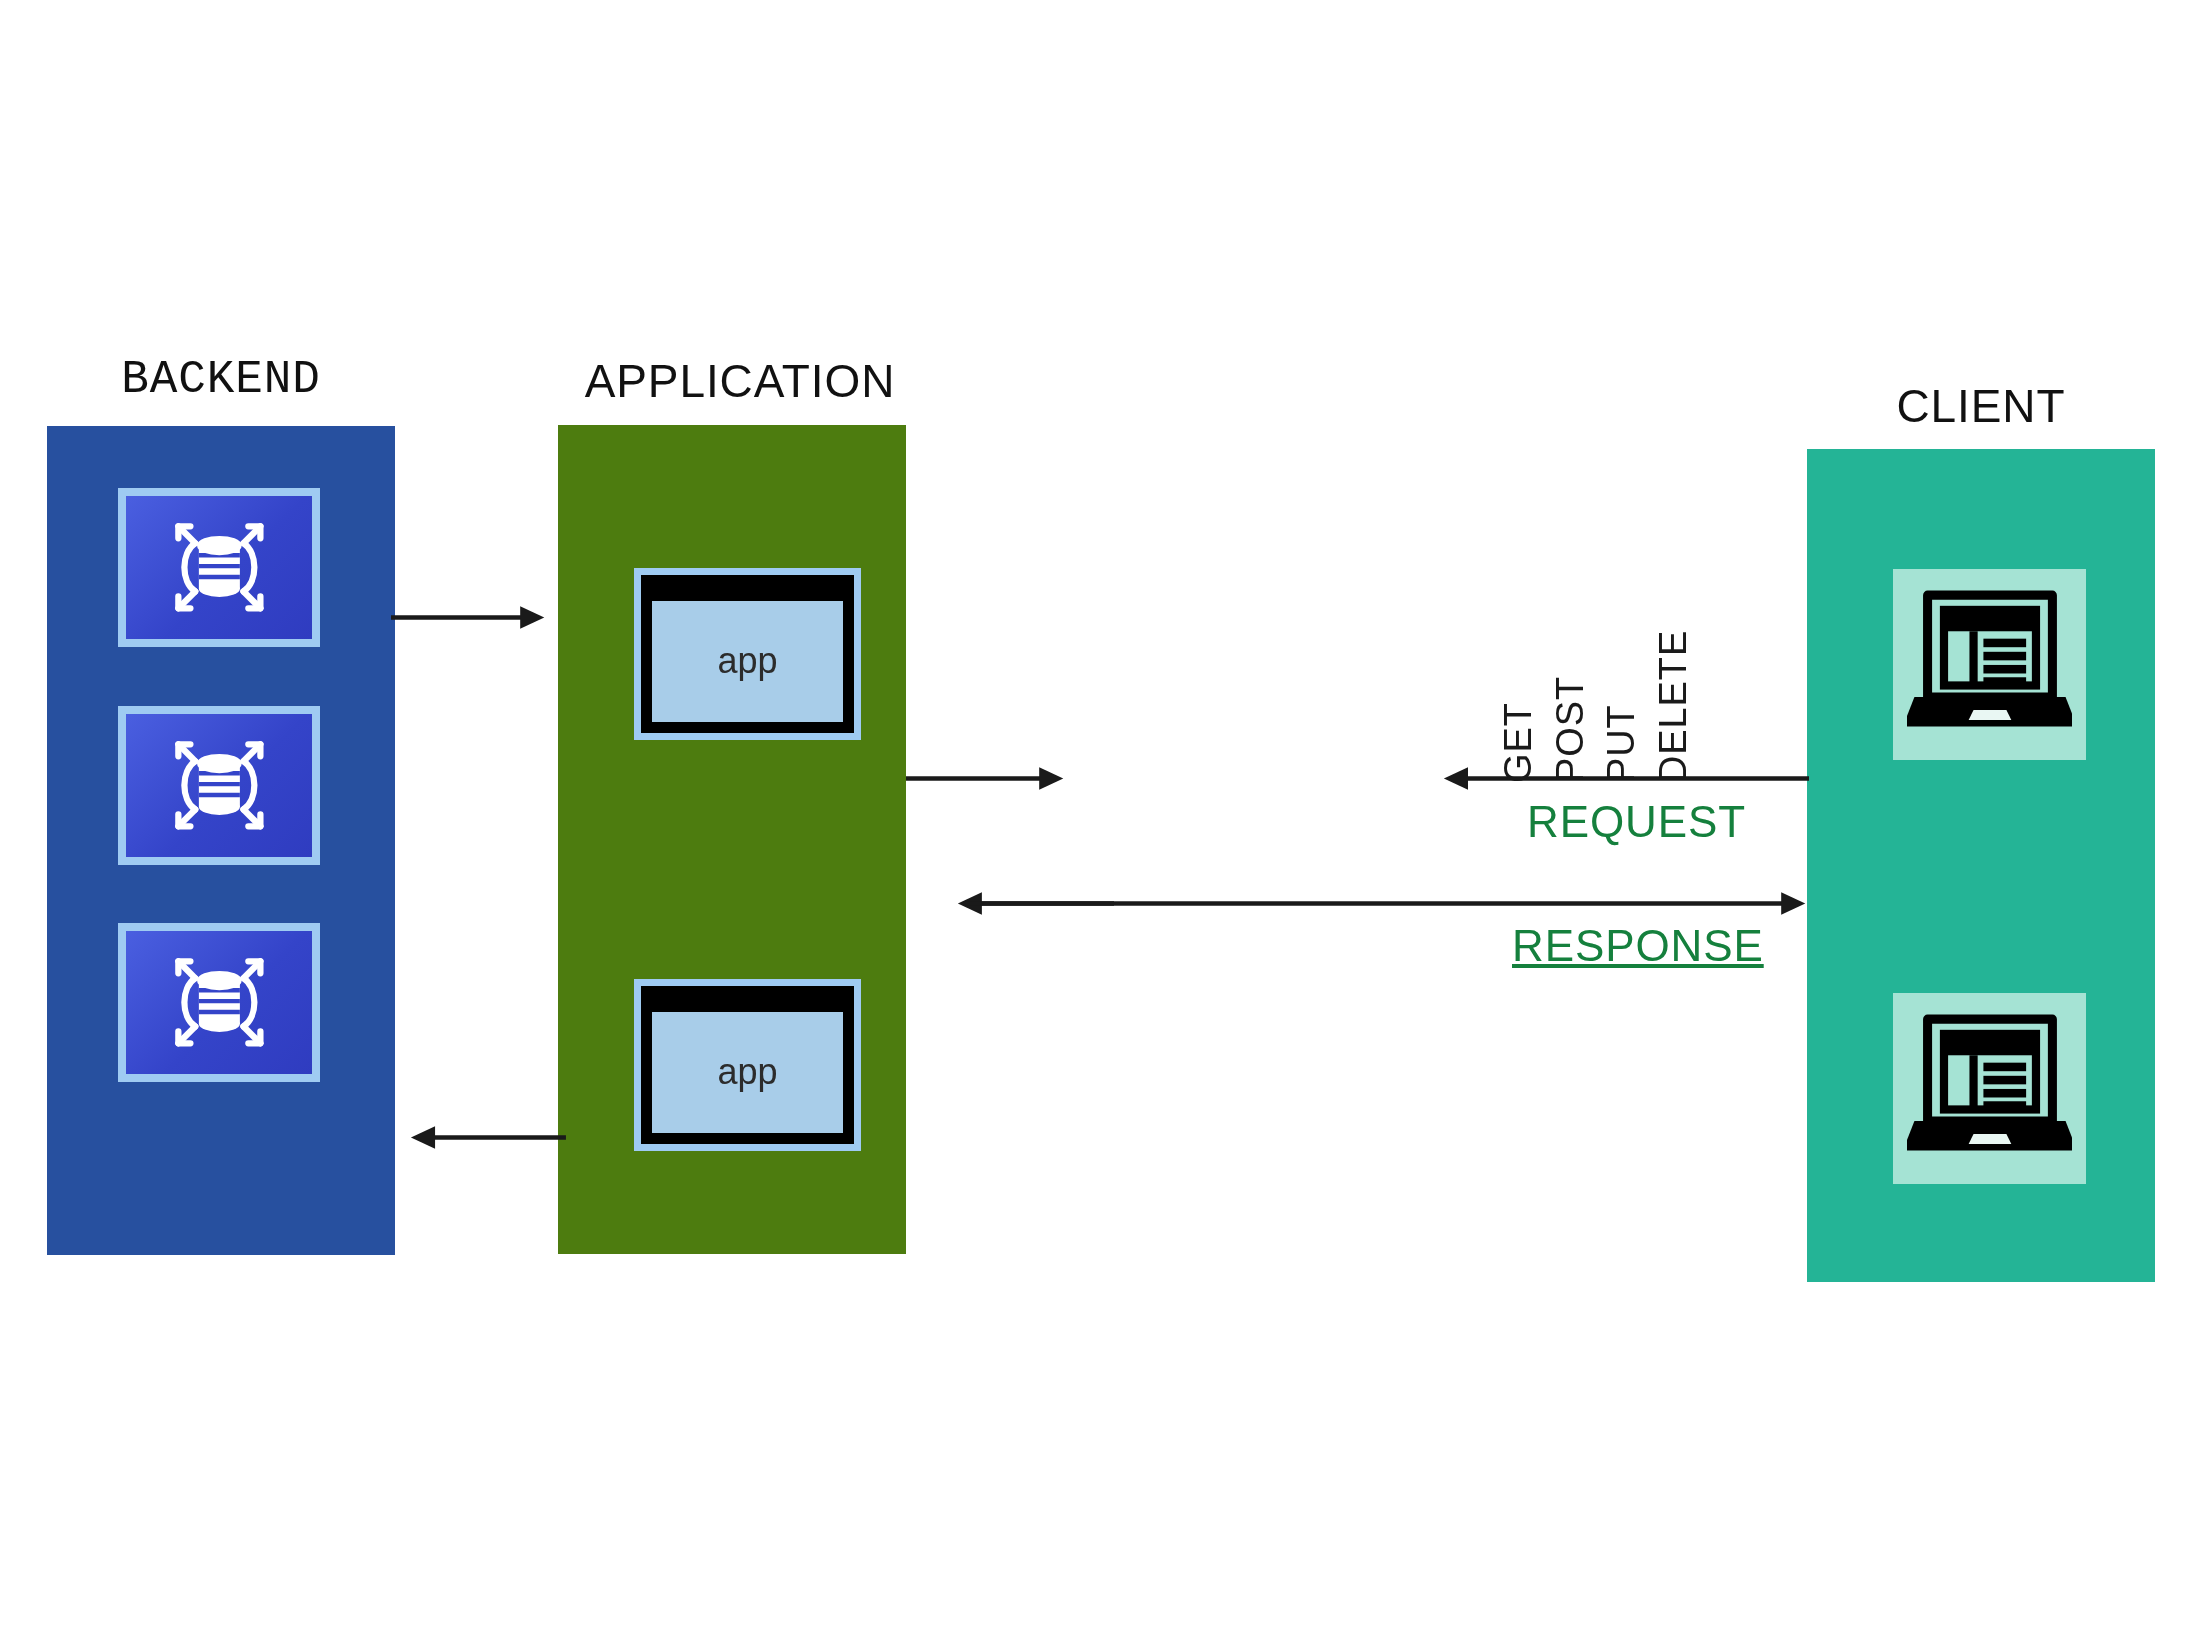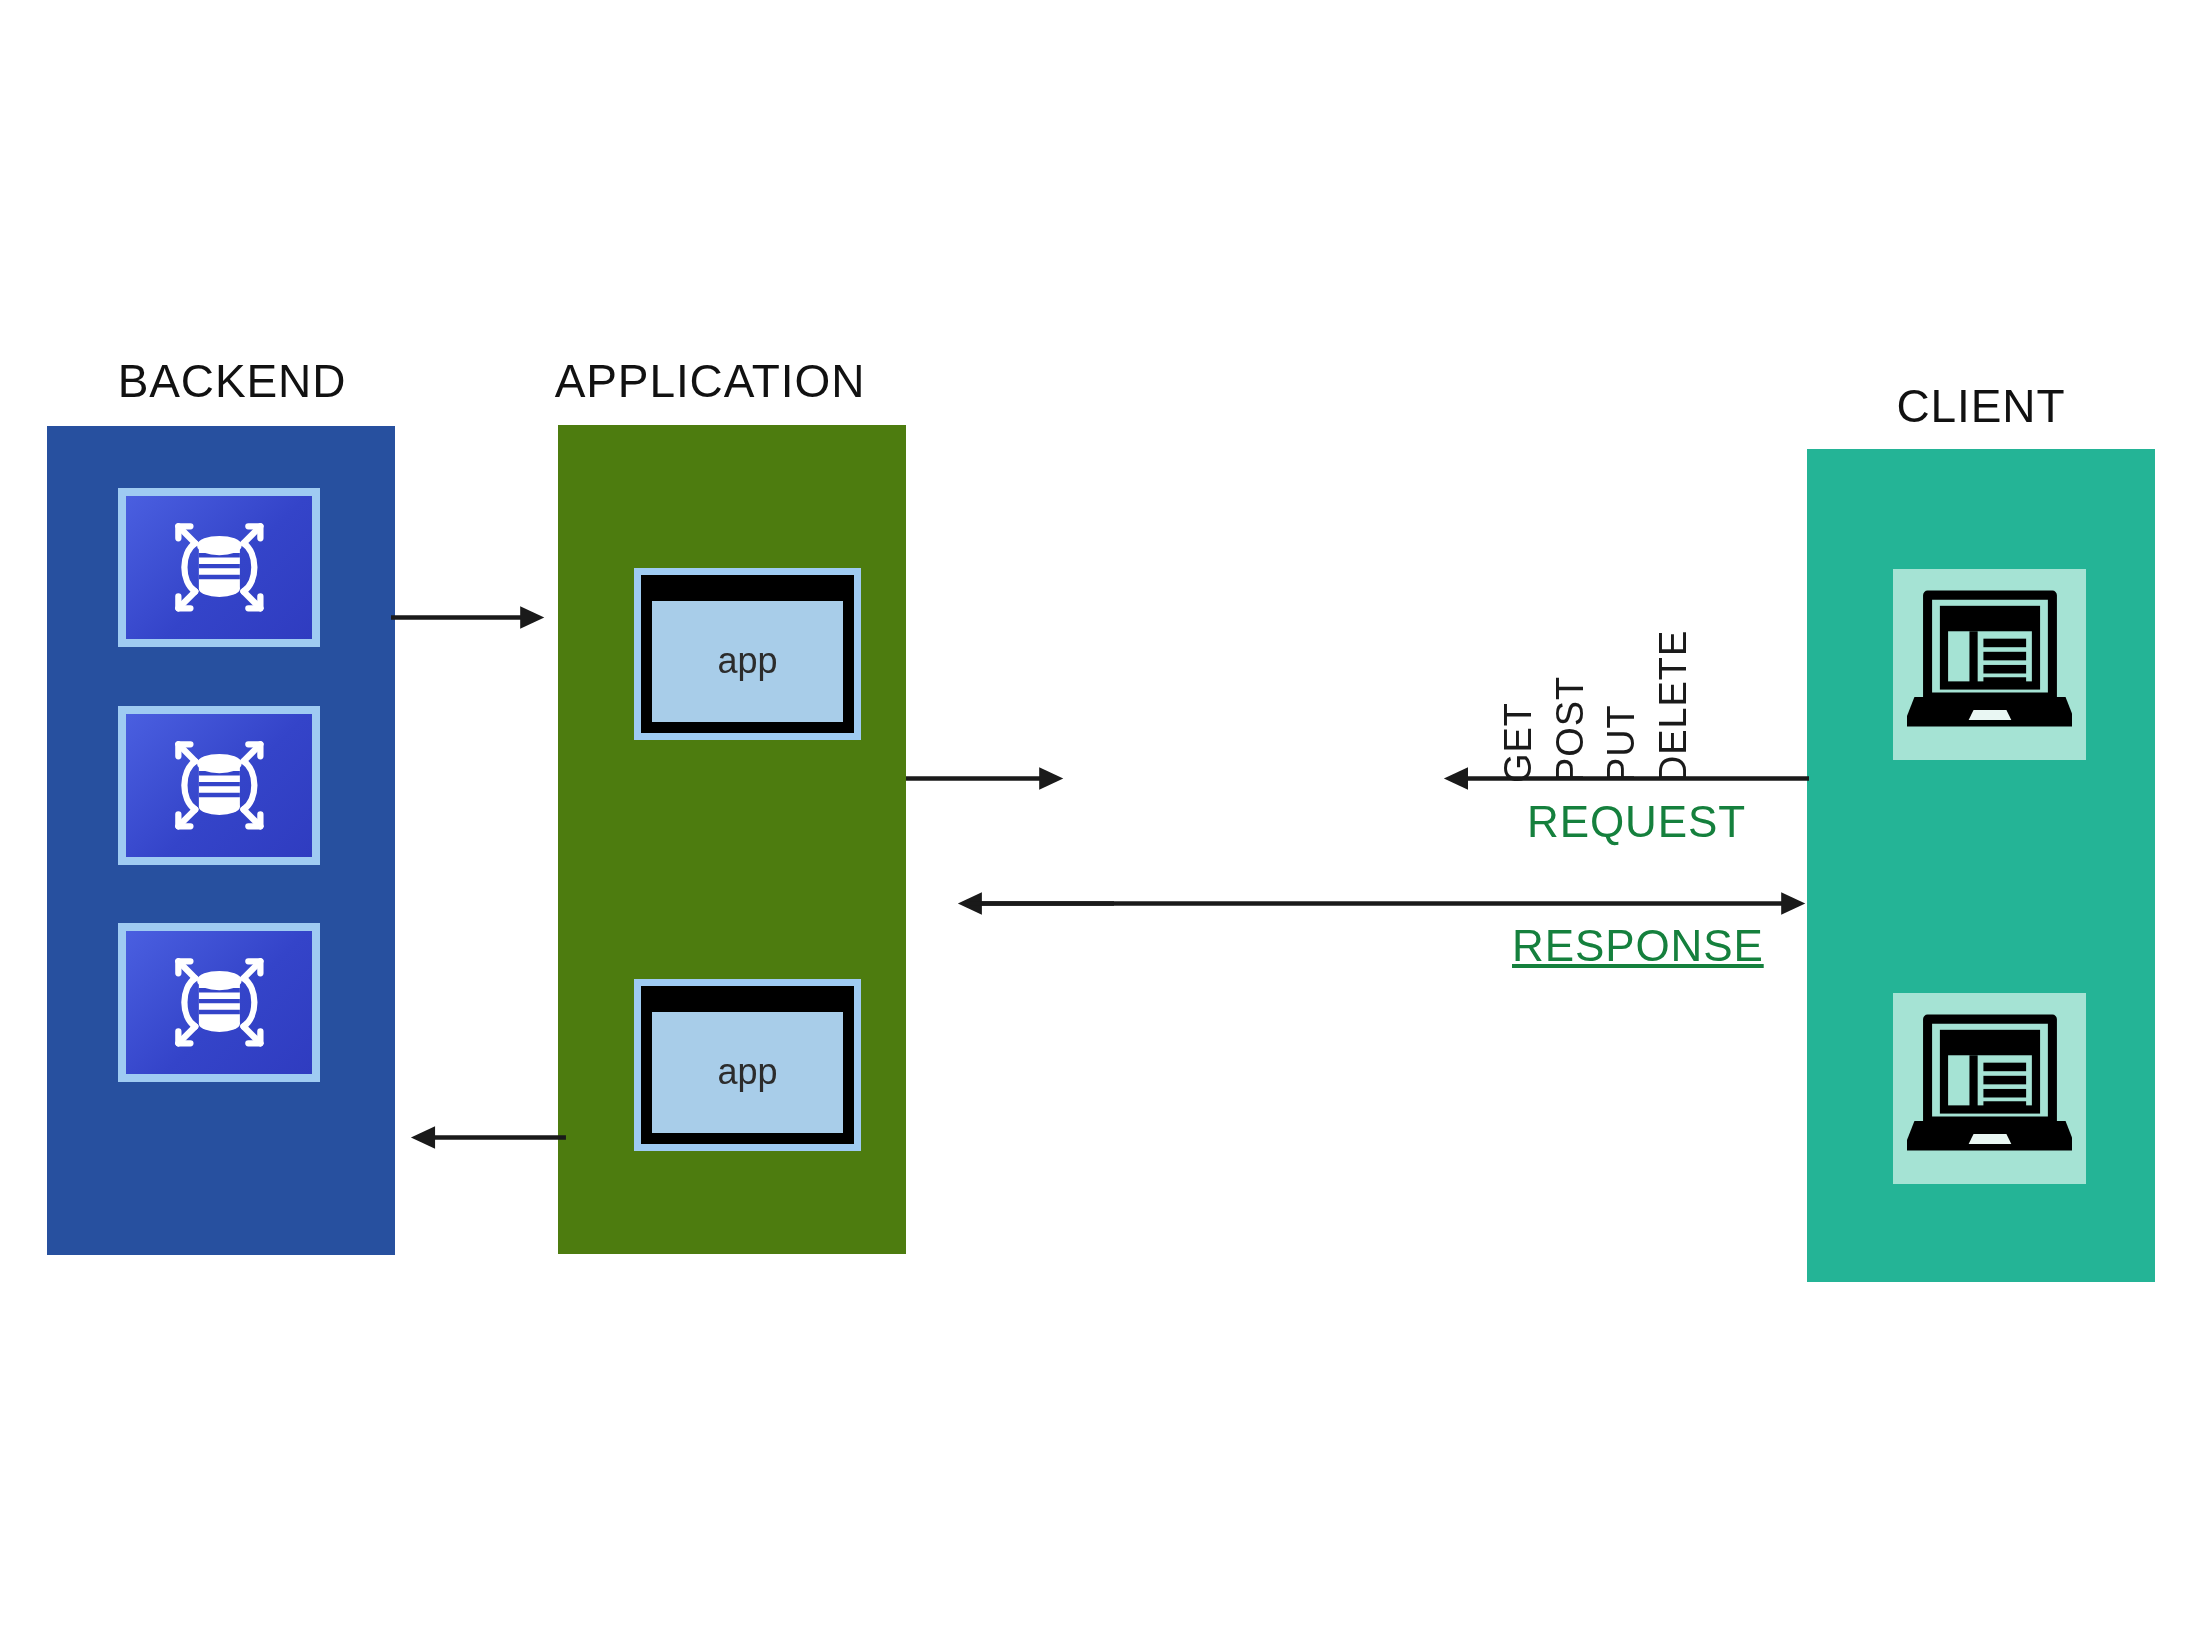--- a/index.html
+++ b/index.html
@@ -128,23 +128,23 @@
     white-space: nowrap;
     transform-origin: left bottom;
     transform: rotate(-90deg);
   }
 </style>
 </head>
 <body>
 
 <div id="canvas">
 
-  <div class="col-label" style="left:58px; top:354px; width:348px;">BACKEND</div>
-
-  <div class="col-label" style="left:512px; top:354px; width:396px;">APPLICATION</div>
+  <div class="col-label" style="left:47px; top:354px; width:348px;font-family:Liberation Mono, monospace;">BACKEND</div>
+
+  <div class="col-label" style="left:542px; top:354px; width:396px;">APPLICATION</div>
 
   <div class="col-label" style="left:1807px; top:379px; width:348px;">CLIENT</div>
 
   <div class="panel" id="backend-panel" style="left:47px; top:426px; width:348px; height:829px;">
 
     <div class="db-tile" style="left:71px; top:62px; width:202px; height:159px;">
       <div class="db-inner">
         <svg viewBox="0 0 100 100" aria-hidden="true">
           <g fill="none" stroke="#ffffff" stroke-width="5.2" stroke-linecap="round" stroke-linejoin="round">
 

